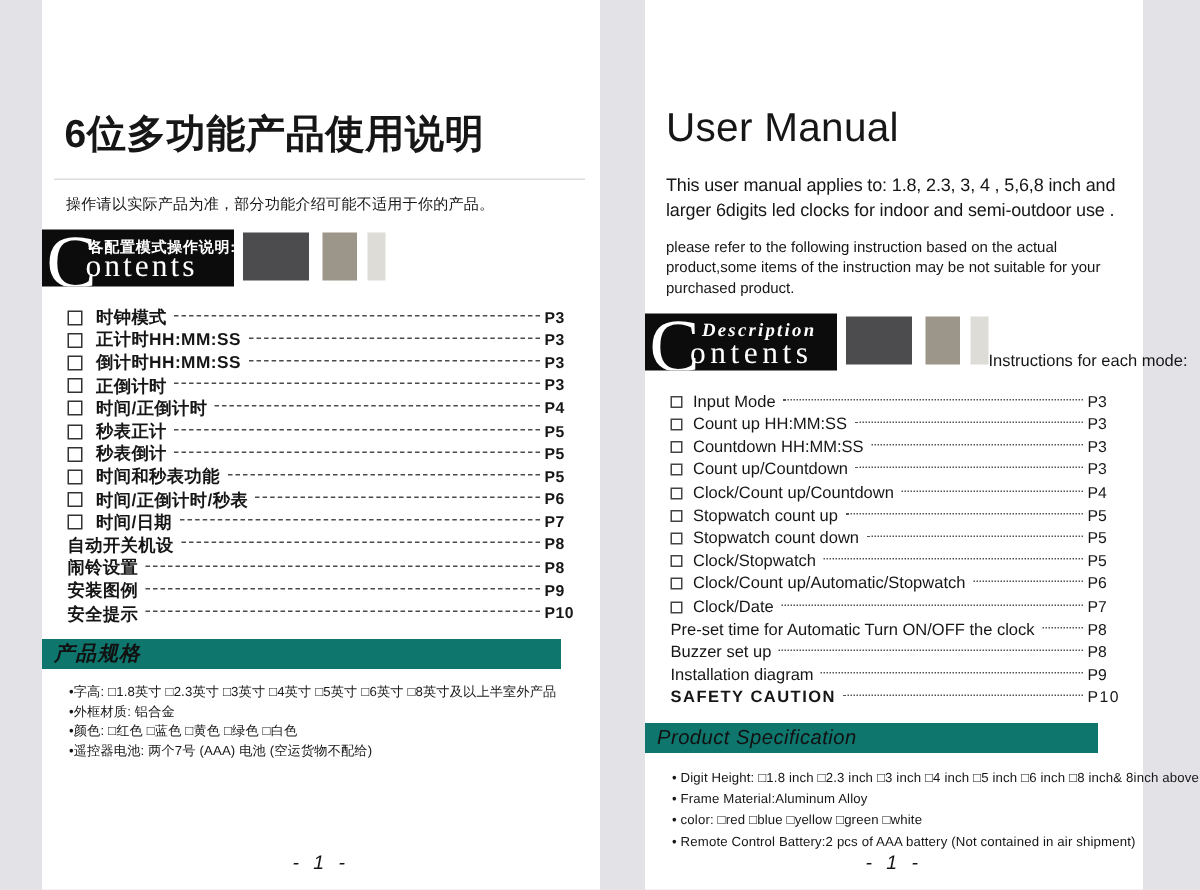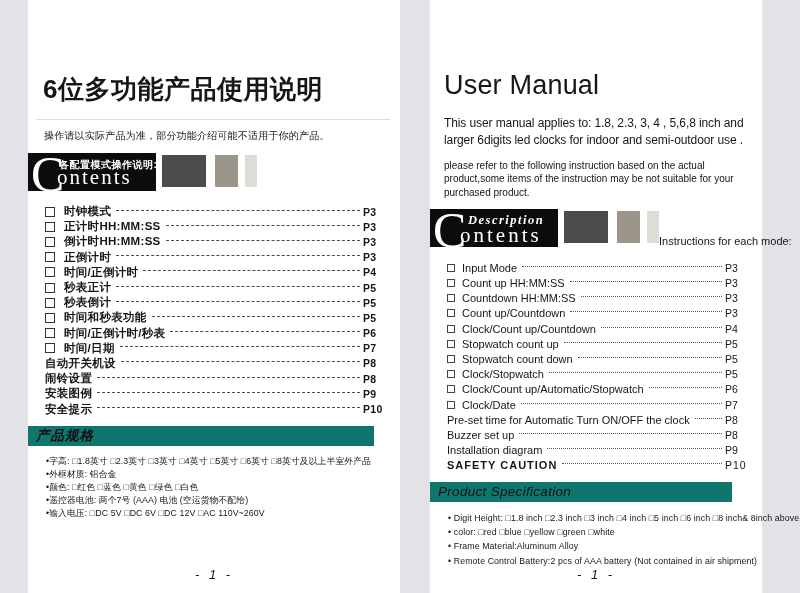--- a/index.html
+++ b/index.html
@@ -166,21 +166,20 @@
         <span class="toc-page">P10</span>
       </div>
   </div>
 
   <div class="spec-bar">产品规格</div>
   <div class="specs">
     <div class="spec-line">•字高: □1.8英寸 □2.3英寸 □3英寸 □4英寸 □5英寸 □6英寸 □8英寸及以上半室外产品</div>
     <div class="spec-line">•外框材质: 铝合金</div>
     <div class="spec-line">•颜色: □红色  □蓝色  □黄色   □绿色  □白色</div>
     <div class="spec-line">•遥控器电池: 两个7号 (AAA) 电池 (空运货物不配给)</div>
-    <div class="spec-line">•输入电压: □DC 5V □DC 6V □DC 12V □AC 110V~260V</div>
   </div>
 
   <div class="pg-num">- 1 -</div>
 </div>
 
 <div class="page page-right">
   <div class="r-title">User Manual</div>
   <div class="r-intro">This user manual applies to: 1.8, 2.3, 3, 4 , 5,6,8 inch and larger 6digits led clocks for indoor and semi-outdoor use .</div>
   <div class="r-note">please refer to the following instruction based on the actual product,some items of the instruction may be not suitable for your purchased product.</div>
 
@@ -275,19 +274,19 @@
     <div class="toc-row bold">
         <span class="toc-label">SAFETY CAUTION</span>
         <span class="leader"></span>
         <span class="toc-page">P10</span>
       </div>
   </div>
 
   <div class="spec-bar">Product Specification</div>
   <div class="specs">
     <div class="spec-line">• Digit Height:  □1.8 inch  □2.3 inch  □3 inch  □4 inch  □5 inch  □6 inch  □8 inch&amp;  8inch above</div>
+    <div class="spec-line">• Frame Material:Aluminum Alloy</div>
     <div class="spec-line">• color:  □red  □blue  □yellow  □green  □white</div>
-    <div class="spec-line">• Frame Material:Aluminum Alloy</div>
     <div class="spec-line">• Remote Control Battery:2 pcs of AAA battery  (Not contained in air shipment)</div>
   </div>
 
   <div class="pg-num">- 1 -</div>
 </div>
 
 </body></html>

